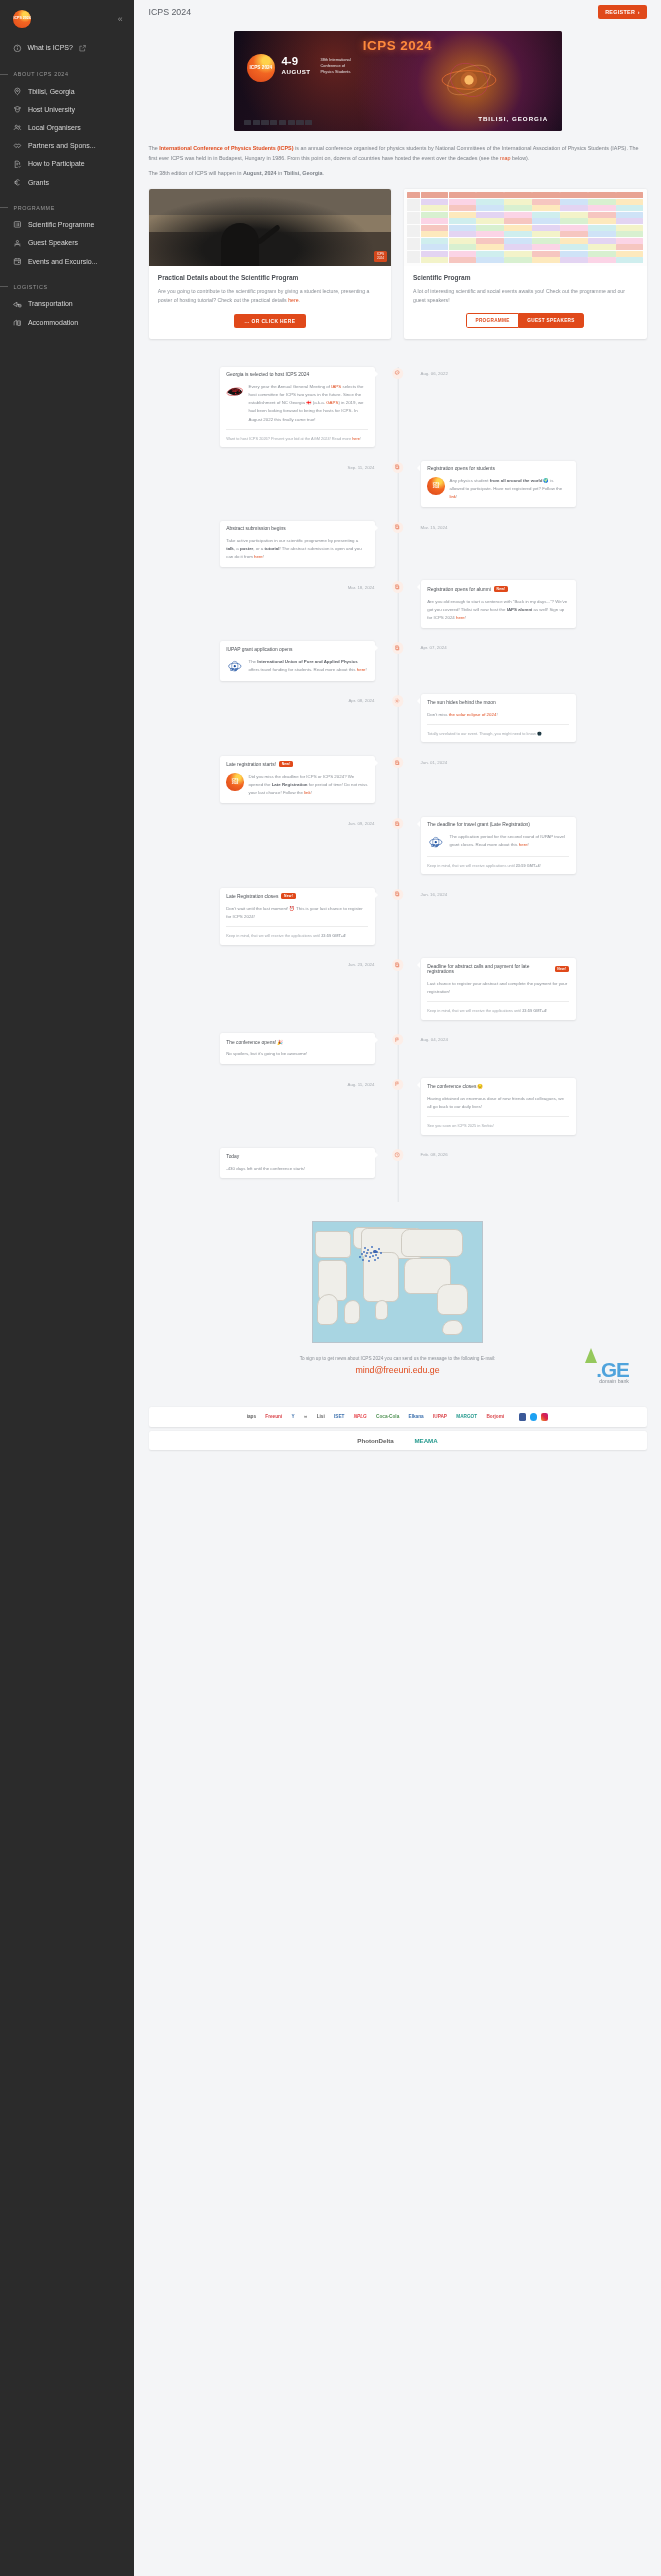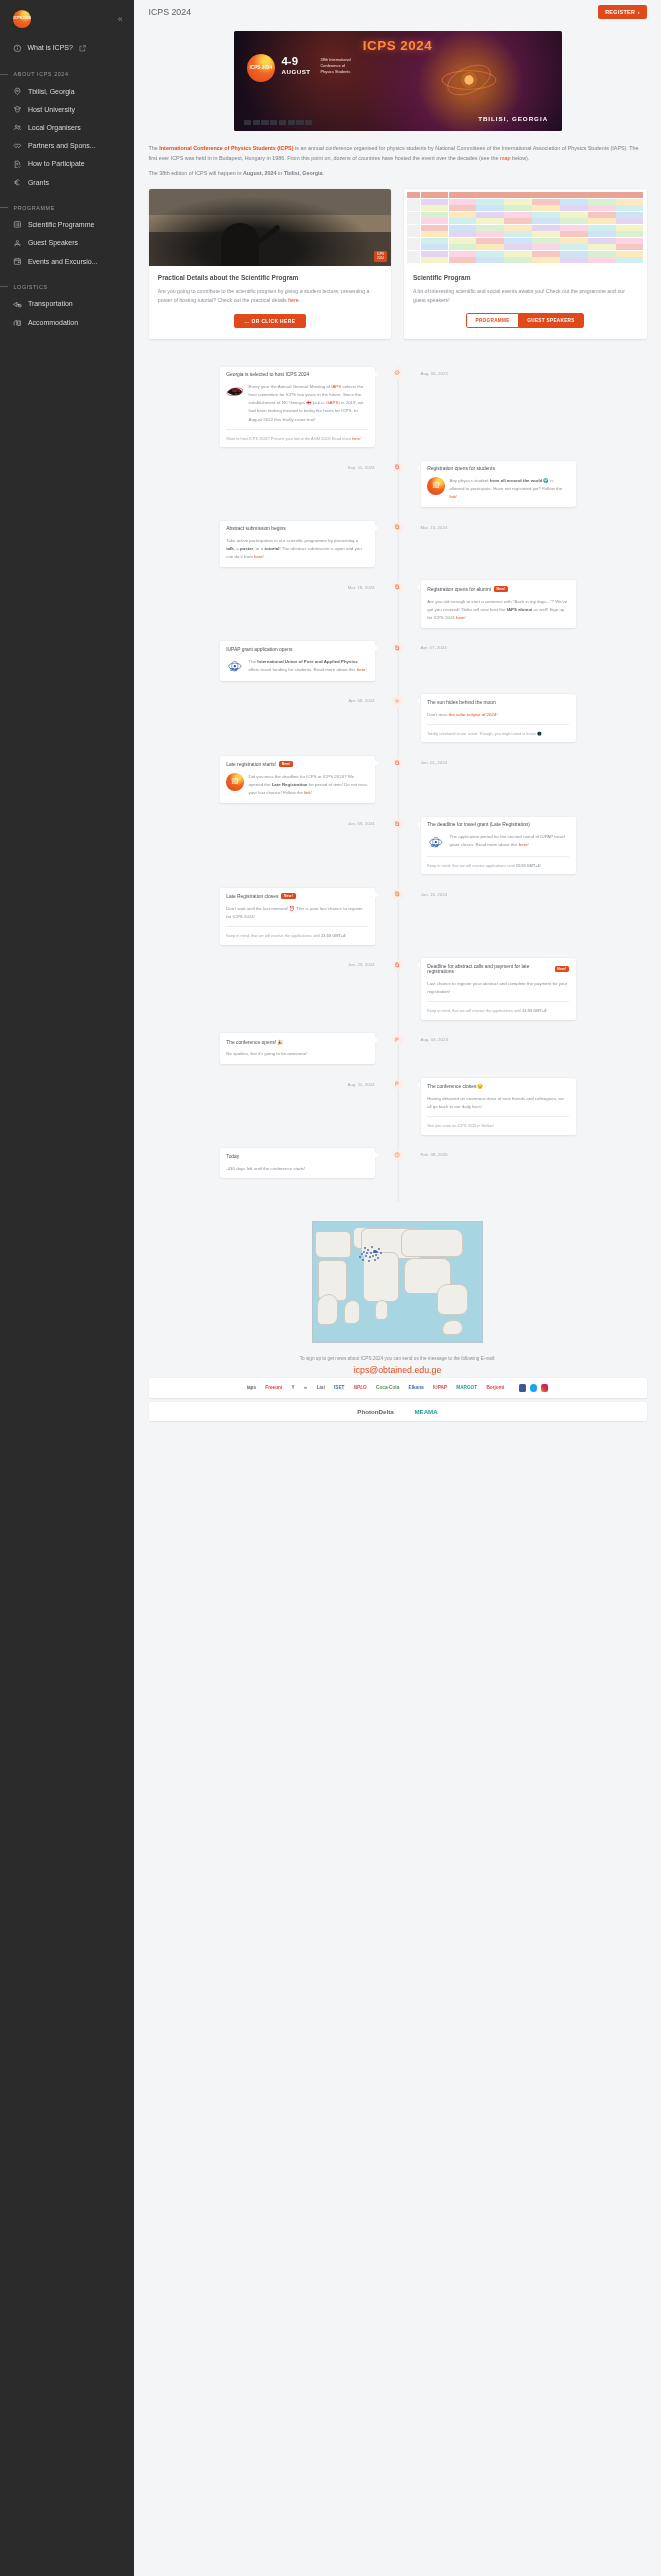--- a/index.html
+++ b/index.html
@@ -936,21 +936,28 @@
             <div class="dot" style="left: 65px; top: 26px;"></div>
             <div class="dot" style="left: 46px; top: 34px;"></div>
             <div class="dot" style="left: 49px; top: 37px;"></div>
             <div class="dot" style="left: 59px; top: 33px;"></div>
             <div class="dot" style="left: 63px; top: 29px;"></div>
             <div class="dot" style="left: 53px; top: 30px;"></div>
           </div>
       </div>
 
       <div class="signup">To sign up to get news about ICPS 2024 you can send us the message to the following E-mail:</div>
-      <a class="email">icps@obtained.edu.ge</a>
+      <a class="email">mind@freeuni.edu.ge</a>
+      <div class="ge-logo">
+        <div class="ge-green"></div>
+        <div class="ge-mark">
+          <span>.GE</span>
+          <small>domain bank</small>
+        </div>
+      </div>
     </div>
 
     <div class="sponsors" id="sponsors1">
         <div class="sp">iaps</div>
         <div class="sp red">Freeuni</div>
         <div class="sp blue">Y</div>
         <div class="sp">∞</div>
         <div class="sp">Lisi</div>
         <div class="sp blue">ISET</div>
         <div class="sp coke">NPLG</div>

